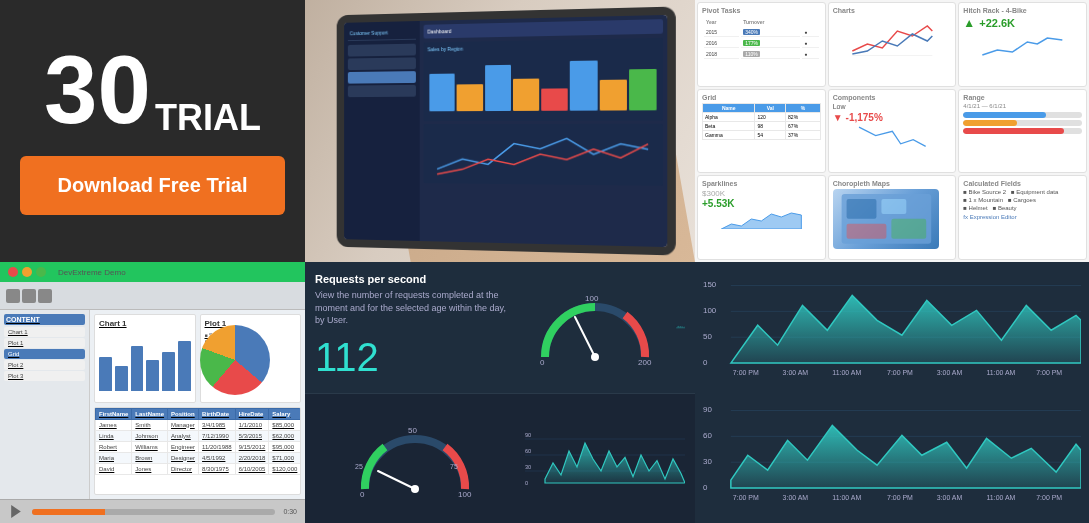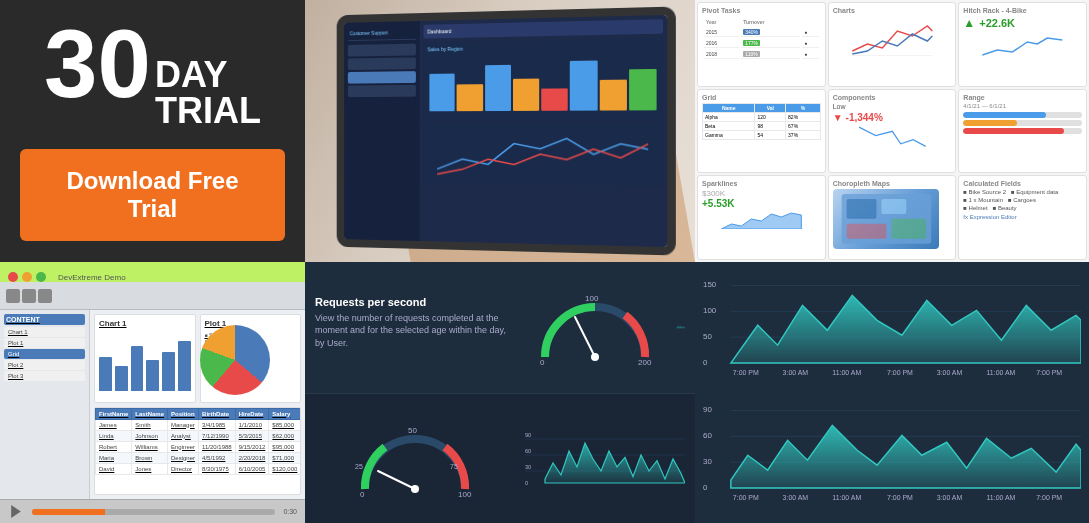--- a/index.html
+++ b/index.html
@@ -50,21 +50,21 @@
       font-size: 36px;
       font-weight: 700;
       display: block;
     }
     .download-btn {
       background: #f07020;
       color: #fff;
       border: none;
       border-radius: 6px;
       padding: 18px 30px;
-      font-size: 24px;
+      font-size: 20px;
       font-weight: 600;
       cursor: pointer;
       width: 100%;
       text-align: center;
     }
 
     
     .tablet-cell {
       background: #e0e0e0;
       overflow: hidden;
@@ -232,24 +232,24 @@
       position: relative;
     }
     .app-screenshot {
       width: 100%;
       height: 100%;
       background: #ecf0f4;
       display: flex;
       flex-direction: column;
     }
     .app-titlebar {
-      background: #bef264;
+      background: #22c55e;
       height: 20px;
       display: flex;
-      align-items: flex-end;
+      align-items: center;
       padding: 0 8px;
       gap: 4px;
     }
     .app-titlebar-btn {
       width: 10px; height: 10px;
       border-radius: 50%;
     }
     .app-toolbar {
       background: #d8dce0;
       height: 28px;
@@ -472,21 +472,20 @@
       flex: 1;
       position: relative;
     }
   </style>
 </head>
 <body>
 
 <div class="trial-cell">
   <div class="trial-title">
     <span class="num">30</span><span class="day-trial">
-      <span class="day">DAY</span>
       <span class="trial-word">TRIAL</span>
     </span>
   </div>
   <button class="download-btn">Download Free Trial</button>
 </div>
 
 <div class="tablet-cell">
   <div class="tablet-img-sim">
 
     <div style="position:relative; width:100%; height:100%; background: linear-gradient(120deg,#c0b0a0 0%,#d8ccc0 40%,#e8e0d8 100%); display:flex; align-items:center; justify-content:center;">
@@ -612,21 +611,21 @@
       </tbody>
         </table>
     </div>
   </div>
 
   <div class="dash-widget">
     <div class="dash-widget-title">Components</div>
     <div style="font-size:7px;color:#555;margin-bottom:2px;">Low</div>
     <div style="display:flex;align-items:center;gap:3px;">
       <span style="color:#e84a4a;font-size:10px;">▼</span>
-      <span style="font-size:10px;font-weight:700;color:#e84a4a;">-1,344%</span>
+      <span style="font-size:10px;font-weight:700;color:#e84a4a;">-1,175%</span>
     </div>
     <svg viewBox="0 0 80 30" style="width:100%;height:25px;">
       <polyline points="0,5 20,15 40,10 50,25 65,20 80,28" fill="none" stroke="#4a9be8" stroke-width="1.5"></polyline>
     </svg>
   </div>
 
   <div class="dash-widget">
     <div class="dash-widget-title">Range</div>
     <div style="font-size:6px;color:#888;margin-bottom:3px;">4/1/21 — 6/1/21</div>
     <div class="range-bar">
@@ -801,20 +800,21 @@
     </div>
   </div>
 </div>
 
 <div class="rps-cell">
 
   <div class="rps-top">
     <div class="rps-info">
       <div class="rps-section-title">Requests per second</div>
       <div class="rps-desc">View the number of requests completed at the moment and for the selected age within the day, by User.</div>
+      <div class="rps-value">112</div>
     </div>
     <div class="gauge-container">
       <svg viewBox="0 0 130 80" class="gauge-svg">
 
         <path d="M 15 70 A 50 50 0 0 1 115 70" fill="none" stroke="#2a4a6a" stroke-width="8"></path>
 
         <path d="M 15 70 A 50 50 0 0 1 65 20" fill="none" stroke="#30d060" stroke-width="8"></path>
 
         <path d="M 95 28 A 50 50 0 0 1 115 70" fill="none" stroke="#e84a4a" stroke-width="8"></path>
 

